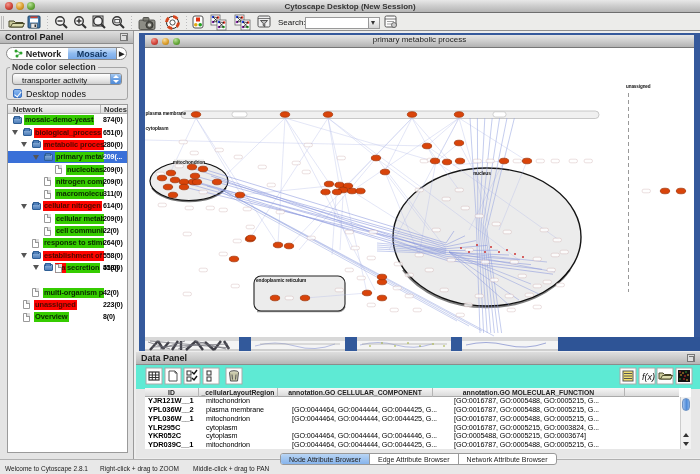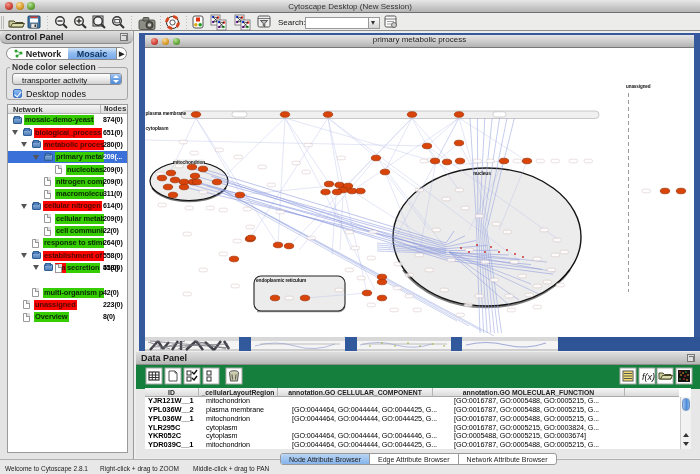--- a/index.html
+++ b/index.html
@@ -5,21 +5,21 @@
 * { margin:0; padding:0; box-sizing:border-box; }
 html,body { width:700px; height:474px; font-family:"Liberation Sans", sans-serif; background:#ededed; overflow:hidden; }
 #app { position:relative; width:700px; height:474px; }
 .abs { position:absolute; }
 
 
 #titlebar { left:0; top:0; width:700px; height:13px;
   background:linear-gradient(#e8e8e8,#cfcfcf 45%,#b4b4b4);
   border-bottom:1px solid #6e6e6e; }
 #titlebar .tl { position:absolute; top:2px; width:8px; height:8px; border-radius:50%; }
-#title-text { position:absolute; left:0; right:0; top:1.5px; text-align:center; font-size:8px; font-weight:normal; color:#333; }
+#title-text { position:absolute; left:0; right:0; top:1.5px; text-align:center; font-size:8px; font-weight:bold; color:#333; }
 
 
 #toolbar { left:0; top:14px; width:700px; height:17px; background:#ececea; border-bottom:1px solid #8f8f8f; }
 .tsep { position:absolute; top:2px; height:13px; width:1px; background:repeating-linear-gradient(#bbb 0 1px, #eee 1px 3px); }
 
 
 #cpanel { left:0; top:31px; width:134px; height:428px; background:#e4e4e4; border-right:1px solid #9a9a9a; }
 .phead { position:absolute; left:0; width:100%; height:13px;
   background:linear-gradient(#dedede,#c9c9c9 55%,#b5b5b5);
   border-bottom:1px solid #8c8c8c; font-size:9px; font-weight:bold; color:#1a1a1a;
@@ -67,21 +67,21 @@
   background:linear-gradient(#e6e6e6,#cdcdcd 50%,#b2b2b2); border-bottom:1px solid #777;
   font-size:8px; font-weight:normal; color:#222; text-align:center; }
 #vw-canvas { position:absolute; left:6px; top:15px; right:6px; height:289px; background:#fff; }
 .vtl { position:absolute; top:3px; width:7px; height:7px; border-radius:50%; }
 
 
 #bstrip { left:139px; top:337px; width:561px; height:14px; background:#f2f2f2; }
 
 
 #dpanel { left:136px; top:352px; width:564px; height:106px; background:#e7e7e7; z-index:5; }
-#dp-toolbar { position:absolute; left:0; top:13px; width:100%; height:24px; background:#15803d; }
+#dp-toolbar { position:absolute; left:0; top:13px; width:100%; height:24px; background:#5eead4; }
 #dp-table { position:absolute; left:9px; top:36px; width:546px; height:61px; background:#fff; }
 #dp-header { position:absolute; left:0; top:0; width:534px; height:9px; background:linear-gradient(#f6f6f6,#dadada); border-bottom:1px solid #aaa; font-size:6.8px; font-weight:bold; color:#222; }
 #dp-header .hc { position:absolute; top:0px; height:9px; border-right:1px solid #b5b5b5; text-align:center; line-height:9px; }
 .drow { position:absolute; left:0; width:534px; height:8.8px; font-size:7.2px; letter-spacing:-0.1px; color:#000; white-space:nowrap; }
 .drow span { position:absolute; top:0; line-height:9.2px; }
 .c1 { left:3px; font-weight:bold; font-size:7.5px; }
 .c2 { left:61px; }
 .c3 { left:147px; }
 .c4 { left:309px; }
 #dp-scroll { position:absolute; right:0px; top:9px; width:11px; height:52px; background:#f2f2f2; border-left:1px solid #ccc; }
@@ -203,42 +203,42 @@
           <circle cx="9" cy="9" r="2.5" fill="#ccc" stroke="#333" stroke-width="0.6"></circle>
         </g>
       </svg>
     <div class="abs" style="left:278px;top:4px;font-size:8px;color:#111;">Search:</div>
     <div class="abs" style="left:305px;top:2.5px;width:64px;height:12px;background:#fff;border:1px solid #999;"></div>
     <div class="abs" style="left:369px;top:2.5px;width:11px;height:12px;background:linear-gradient(#fdfdfd,#d5d5d5);border:1px solid #999;border-left:none;"></div>
     <div class="abs" style="left:371px;top:7px;border:2.5px solid transparent;border-top:4px solid #333;"></div>
   </div>
 
   <div id="cpanel" class="abs">
-    <div class="phead" style="top:0;border-radius:6px;">Control Panel<span class="floatico" style="right:5px;"></span></div>
+    <div class="phead" style="top:0;">Control Panel<span class="floatico" style="right:5px;"></span></div>
     <div id="cp-tabs" class="abs">
       <div class="seg" style="width:62px;"><svg width="9" height="9" style="margin-right:3px">
             <circle cx="2" cy="2" r="1.5" fill="#2da12d"></circle>
             <circle cx="7" cy="4" r="1.5" fill="#2da12d"></circle>
             <circle cx="3" cy="7" r="1.5" fill="#2da12d"></circle>
             <path d="M2 2L7 4L3 7" stroke="#2da12d" stroke-width="0.8" fill="none"></path>
           </svg>Network</div>
       <div class="seg sel" style="width:49px;">Mosaic</div>
       <div class="seg" style="width:10px;border-left:1px solid #8a8a8a;">
           <span style="font-size:7px;">▶</span>
         </div>
     </div>
     <div id="gbox" class="abs"></div>
     <div id="gbox-label" class="abs">Node color selection</div>
     <div id="dropdown" class="abs">transporter activity<div id="dd-btn"></div></div>
     <div id="cbox" class="abs"></div>
     <div id="cbox-label" class="abs">Desktop nodes</div>
     <div id="treebox" class="abs">
       <div id="tree-head">
           <span style="position:absolute;left:5px;top:0px;">Network</span>
-          <span style="position:absolute;left:96px;top:0px;font-family:Liberation Mono, monospace;">Nodes</span>
+          <span style="position:absolute;left:96px;top:0px;">Nodes</span>
           <span style="position:absolute;left:92px;top:0;width:1px;height:9px;background:#b5b5b5;"></span>
         </div>
       <div id="tree-rows">
           <div class="trow " style="top:9.3px">
             <span class="fold" style="left:5px"></span>
             <span class="lbl bgG" style="left:16px;max-width:80px">mosaic-demo-yeast</span>
             <span class="num">874(0)</span>
           </div>
           <div class="trow " style="top:21.6px">
             <span class="tri" style="left:4px"></span>

